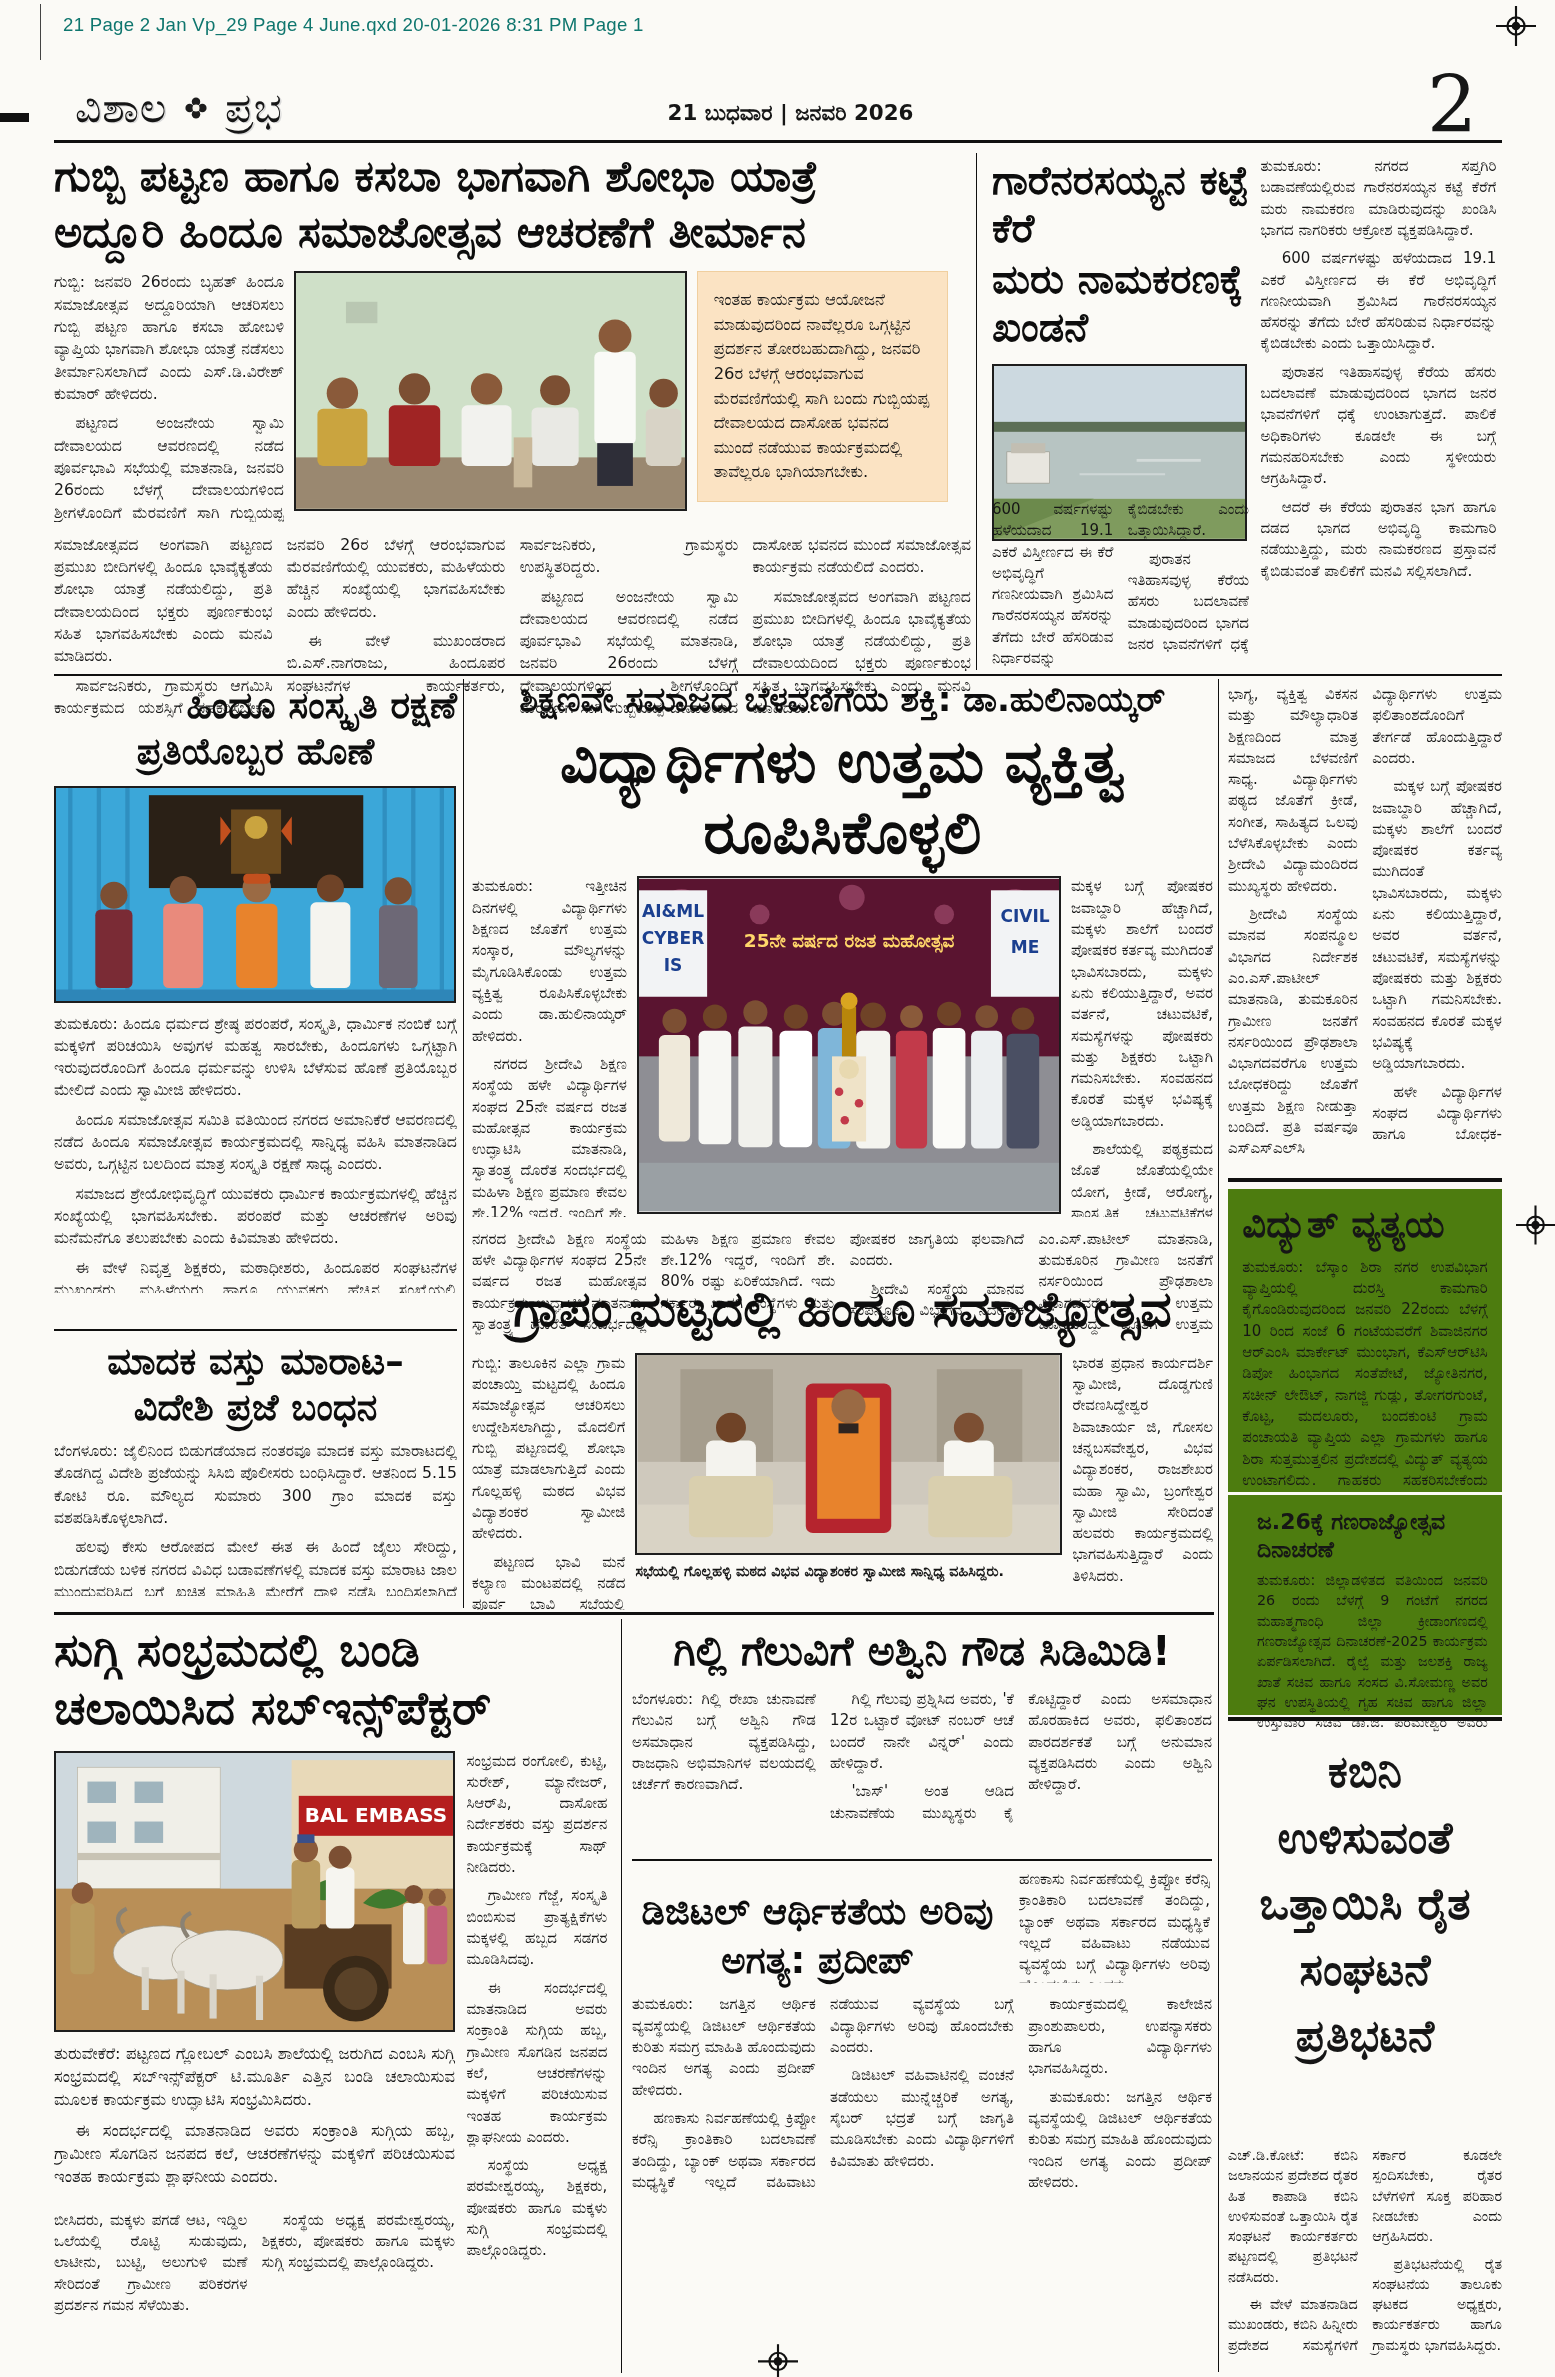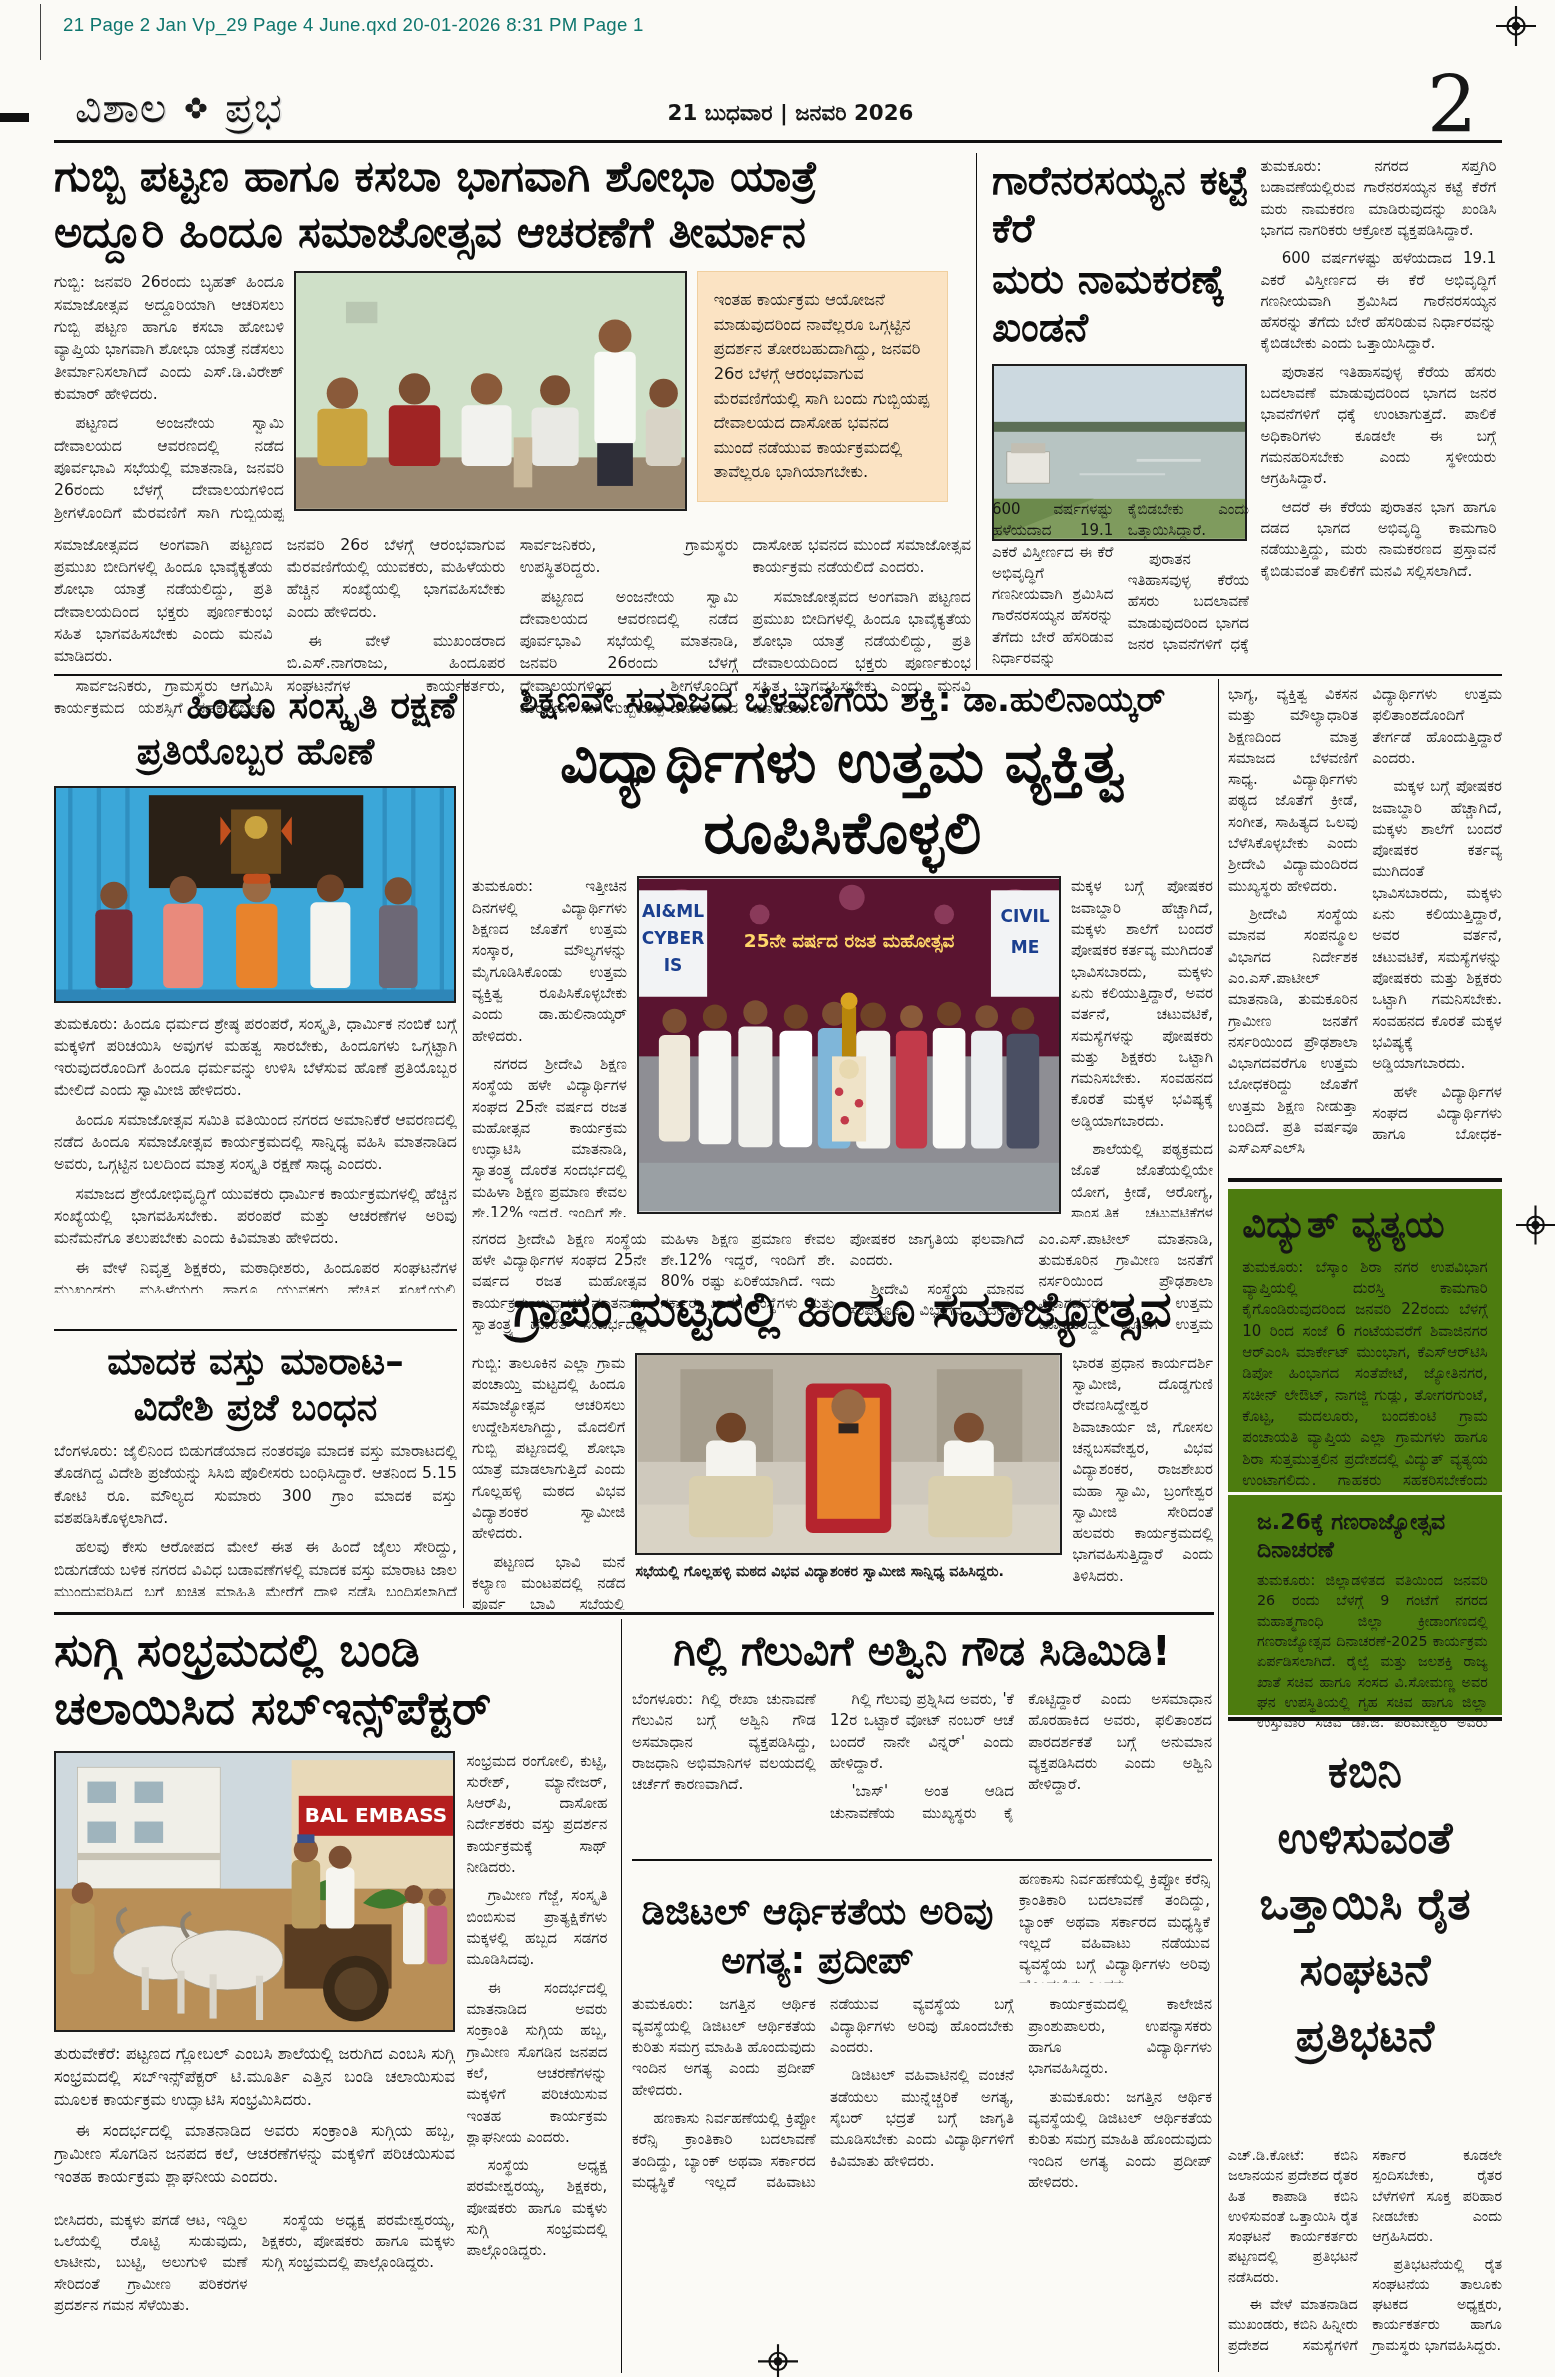--- a/index.html
+++ b/index.html
@@ -101,21 +101,21 @@
     <p>ಸಮಾಜೋತ್ಸವದ ಅಂಗವಾಗಿ ಪಟ್ಟಣದ ಪ್ರಮುಖ ಬೀದಿಗಳಲ್ಲಿ ಹಿಂದೂ ಭಾವೈಕ್ಯತೆಯ ಶೋಭಾ ಯಾತ್ರೆ ನಡೆಯಲಿದ್ದು, ಪ್ರತಿ ದೇವಾಲಯದಿಂದ ಭಕ್ತರು ಪೂರ್ಣಕುಂಭ ಸಹಿತ ಭಾಗವಹಿಸಬೇಕು ಎಂದು ಮನವಿ ಮಾಡಿದರು.</p>
   </div>
 </div>
 
 <div class="abs rule" style="left:976px;top:153px;width:1.4px;height:517px;"></div>
 
 <div class="abs" style="left:992px;top:156px;width:510px;">
   <div style="display:flex;gap:11.4px;">
     <div style="width:257px;">
       <div class="hl" style="font-size:40px;">ಗಾರೆನರಸಯ್ಯನ ಕಟ್ಟೆ ಕೆರೆ</div>
-      <div class="hl" style="font-size:40px;margin-top:2.9px;">ಮರು ನಾಮಕರಣ್ಕೆ ಖಂಡನೆ</div>
+      <div class="hl" style="font-size:40px;margin-top:2.9px;">ಮರು ನಾಮಕರಣಕ್ಕೆ ಖಂಡನೆ</div>
       <svg class="photo" style="margin-top:13px;" width="251" height="173" viewBox="0 0 352 242">
         <rect width="352" height="100" fill="#ccd9e0"></rect>
         <rect y="78" width="352" height="16" fill="#5c6f56"></rect>
         <rect y="92" width="352" height="96" fill="#b7c4c2"></rect>
         <rect y="186" width="352" height="56" fill="#7f9b5e"></rect>
         <polygon points="0,242 140,186 0,186" fill="#6c8a4c"></polygon>
         <rect x="18" y="120" width="60" height="44" fill="#e8e6df" stroke="#9a9a90"></rect>
         <rect x="24" y="108" width="48" height="14" fill="#c2beb2"></rect>
         <rect x="200" y="130" width="90" height="4" fill="#dfe5e4" opacity="0.7"></rect>
         <rect x="120" y="150" width="120" height="3" fill="#dfe5e4" opacity="0.6"></rect>

